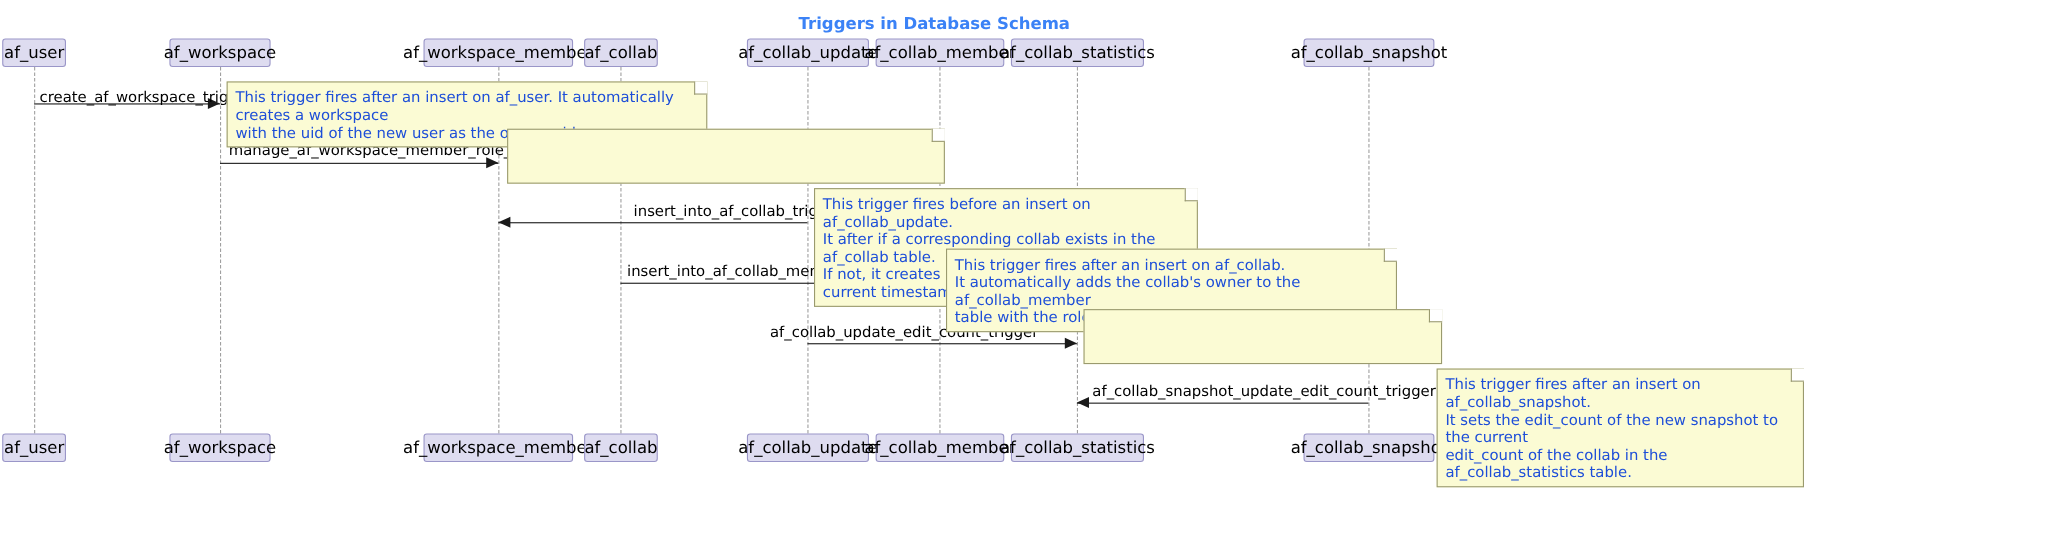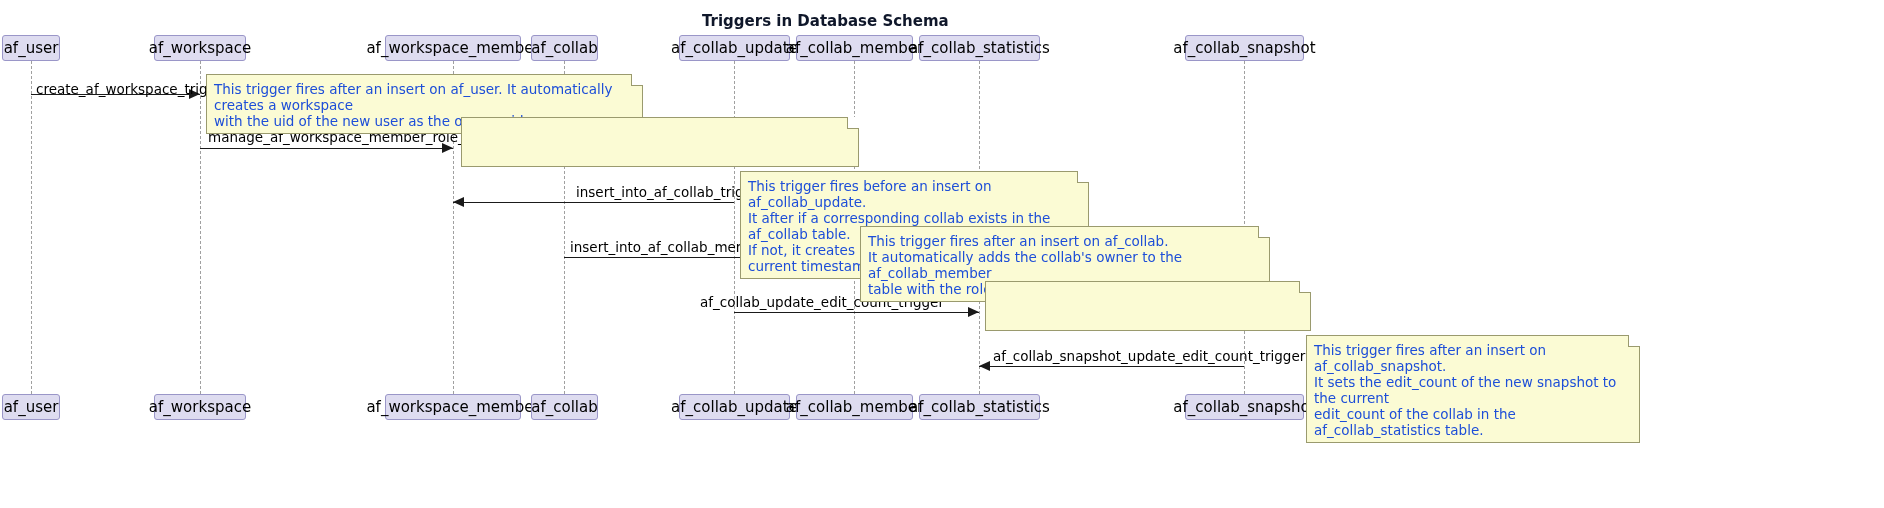--- a/index.html
+++ b/index.html
@@ -17,22 +17,23 @@
   #diagram {
     position: absolute;
     left: 0; top: 0;
     width: 1884px;
     height: 508px;
   }
   .title {
     position: absolute;
     font-size: 15px;
     font-weight: bold;
-    color: #0f172a;
+    color: #3b82f6;
     white-space: nowrap;
+    margin-left: 24px;
   }
   .participant {
     position: absolute;
     box-sizing: border-box;
     background: #DEDCF0;
     border: 1px solid #9A96C8;
     border-radius: 3px;
     color: #000000;
     font-size: 15px;
     line-height: 1;

